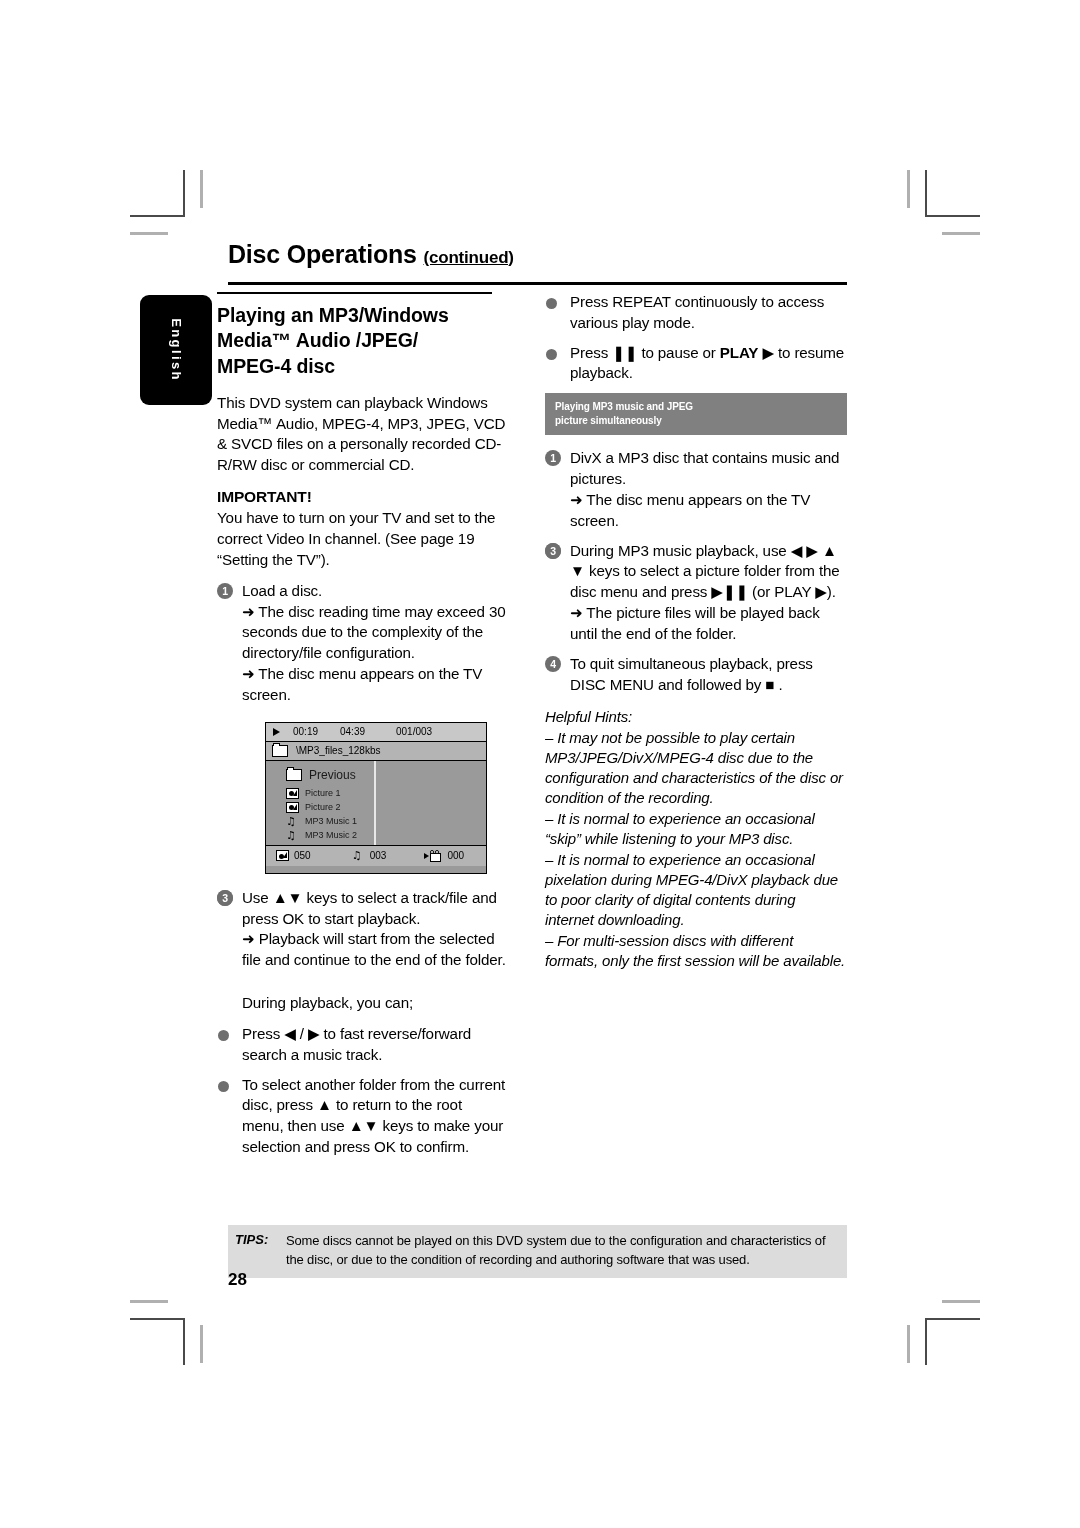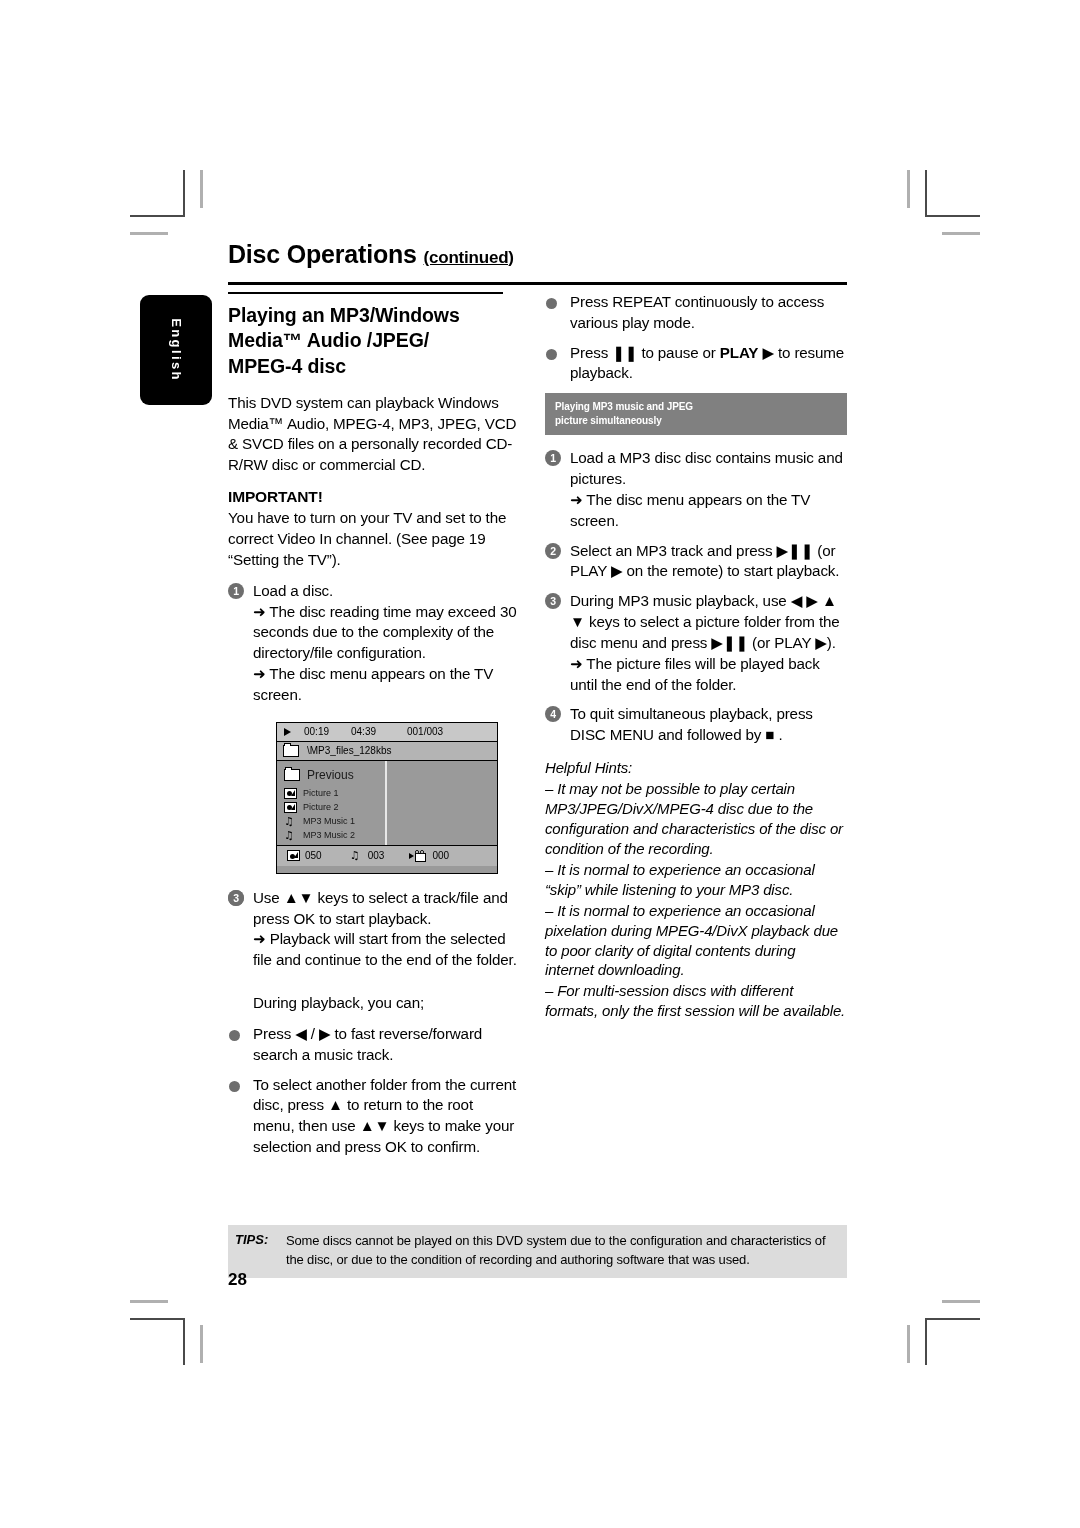--- a/index.html
+++ b/index.html
@@ -70,21 +70,21 @@
     color: #fff;
     font-size: 13px;
     font-weight: bold;
     letter-spacing: 2.4px;
     white-space: nowrap;
   }
 
   
   .col-left {
     position: absolute;
-    left: 88px;
+    left: 77px;
     top: 52px;
     width: 290px;
   }
   .col-right {
     position: absolute;
     left: 405px;
     top: 52px;
     width: 302px;
   }
 
@@ -219,21 +219,21 @@
     display: flex;
     align-items: center;
     padding-left: 6px;
     font-size: 10px;
     box-sizing: border-box;
   }
   .tv-body {
     position: relative;
     height: 84px;
     background: #9a9a9a;
-    padding: 6px 0 0 7px;
+    padding: 6px 0 0 20px;
     box-sizing: border-box;
   }
   .tv-body .divider {
     position: absolute;
     left: 108px; top: 0; bottom: 0;
     width: 1.5px;
     background: #e8e8e8;
   }
   .tv-item {
     display: flex;
@@ -283,20 +283,21 @@
 
   .tv-row-bot {
     height: 21px;
     background: #b4b4b4;
     border-top: 1.5px solid #000;
     display: flex;
     align-items: center;
     padding-left: 10px;
     font-size: 10px;
     box-sizing: border-box;
+    gap: 13px;
   }
   .tv-row-bot .grp { display: flex; align-items: center; }
   .tv-row-bot .grp .v { margin-left: 5px; }
   .tv-row-bot .g2 { margin-left: 28px; }
   .tv-row-bot .g3 { margin-left: 30px; }
   .ic-cam {
     position: relative;
     width: 13px; height: 12px;
     display: inline-block;
   }
@@ -523,27 +524,26 @@
       <span>Press </span><span class="b sym">❚❚</span><span> to pause or </span><span class="b">PLAY</span><span> ▶ to resume playback.</span>
     </div>
 
     <div class="grey-head">
       <span>Playing MP3 music and JPEG</span><br>
       <span>picture simultaneously</span>
     </div>
 
     <div class="step">
       <span class="num">1</span>
-      <span>Load a MP3 disc disc contains music and pictures.</span>
+      <span>DivX a MP3 disc that contains music and pictures.</span>
       <span class="arrowline" style="margin-left:0;display:block;">➜ The disc menu appears on the TV screen.</span>
     </div>
 
     <div class="step">
       <span class="num">2</span>
-      <span>Select an MP3 track and press ▶❚❚ (or PLAY ▶ on the remote) to start playback.</span>
     </div>
 
     <div class="step">
       <span class="num">3</span>
       <span>During MP3 music playback, use ◀ ▶ ▲ ▼ keys to select a picture folder from the disc menu and press ▶❚❚ (or PLAY ▶).</span>
       <span class="arrowline" style="margin-left:0;display:block;">➜ The picture files will be played back until the end of the folder.</span>
     </div>
 
     <div class="step">
       <span class="num">4</span>

